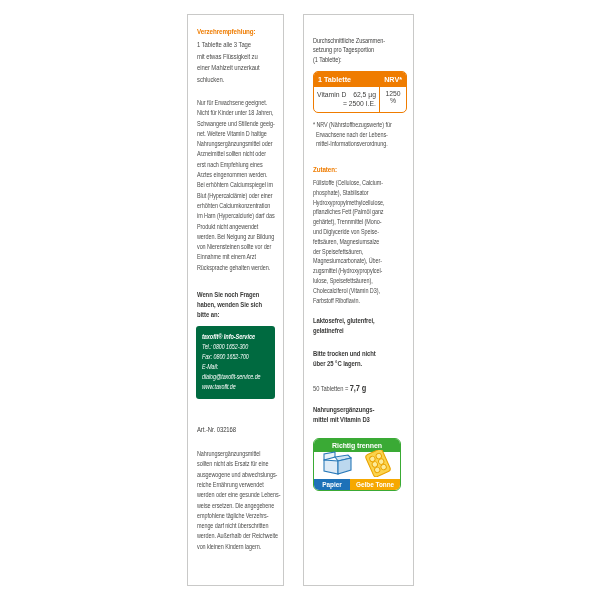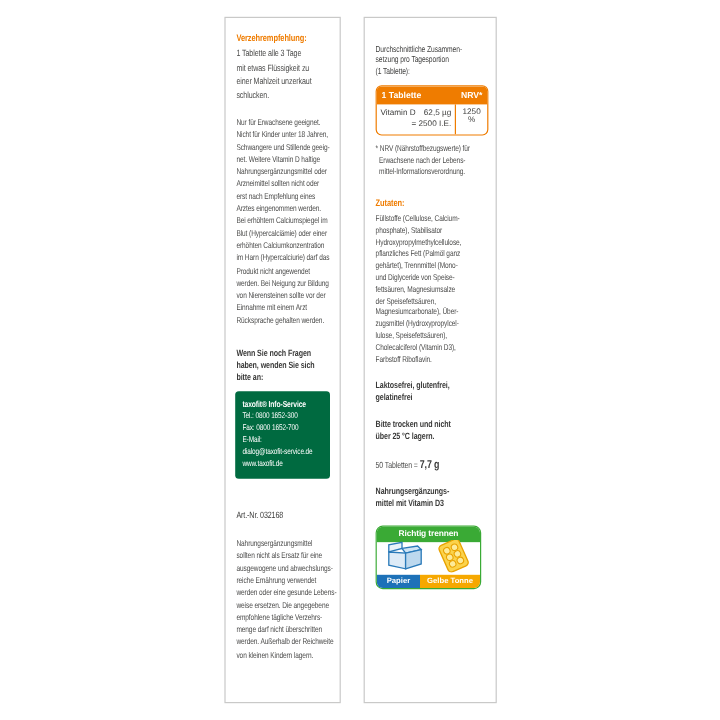--- a/index.html
+++ b/index.html
@@ -15,21 +15,21 @@
   
   .cx { transform:scaleX(0.78); transform-origin:0 0; width:128%;
         white-space:pre; letter-spacing:-0.1px; }
 
   .h-orange { color:#ef7c00; font-weight:bold; font-size:8px; }
   .dosage   { font-size:7.6px; line-height:11.5px; color:#4c4c4b; margin-top:3px; }
   .smallp   { font-size:7px; line-height:10.3px; color:#4c4c4b; }
   .boldh    { font-size:7.6px; line-height:10px; font-weight:bold; color:#3a3a39; }
 
   .greenbox { margin-top:6px; width:103%; margin-left:-1px; background:#006a40;
-    border-radius:3px; padding:6px 6px 7px 6px; color:#fff; }
+    border-radius:3px; padding:6px 6px 7px 6px; color:#fff;font-style:italic; }
   .gb-title { font-size:7.2px; font-weight:bold; line-height:10px; }
   .gb-line  { font-size:6.9px; line-height:10px; }
 
   .artnr { margin-top:26px; font-size:7.6px; color:#3a3a39; }
 
   
   .ntable { margin-top:7px; width:94px; border:1.5px solid #ef7c00;
     border-radius:5px; overflow:hidden; background:#fff; }
   .nt-header { display:flex; justify-content:space-between; align-items:flex-start;
     background:#ef7c00; color:#fff; font-weight:bold; font-size:7.2px;

